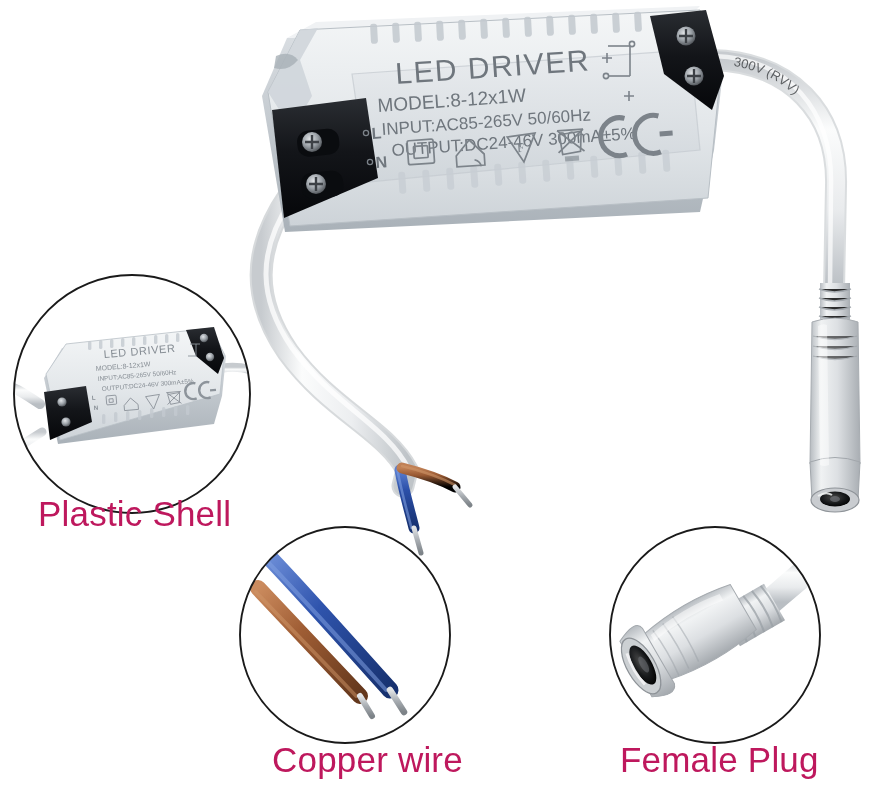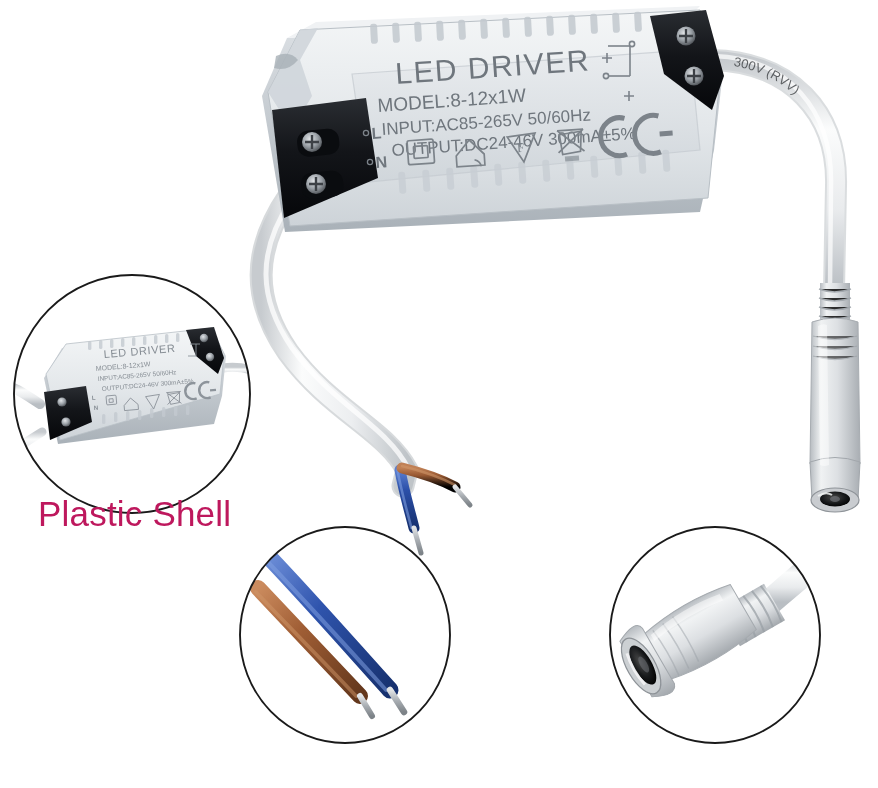--- a/index.html
+++ b/index.html
@@ -418,15 +418,17 @@
 
           <path d="M656,610 q40,-8 80,-1 l0,7 q-40,-6 -80,1 z" fill="#ffffff" opacity=".5"></path>
         </g>
       </g>
       <ellipse cx="715" cy="635" rx="105" ry="108" fill="none" stroke="#1a1a1a" stroke-width="1.9"></ellipse>
     </g>
   </svg>
 
   <div class="callout-label" id="label-plastic-shell">Plastic Shell</div>
 
-
+  <div class="callout-label" id="label-copper-wire">Copper wire</div>
+
+  <div class="callout-label" id="label-female-plug">Female Plug</div>
 
 </div>
 
 </body></html>

